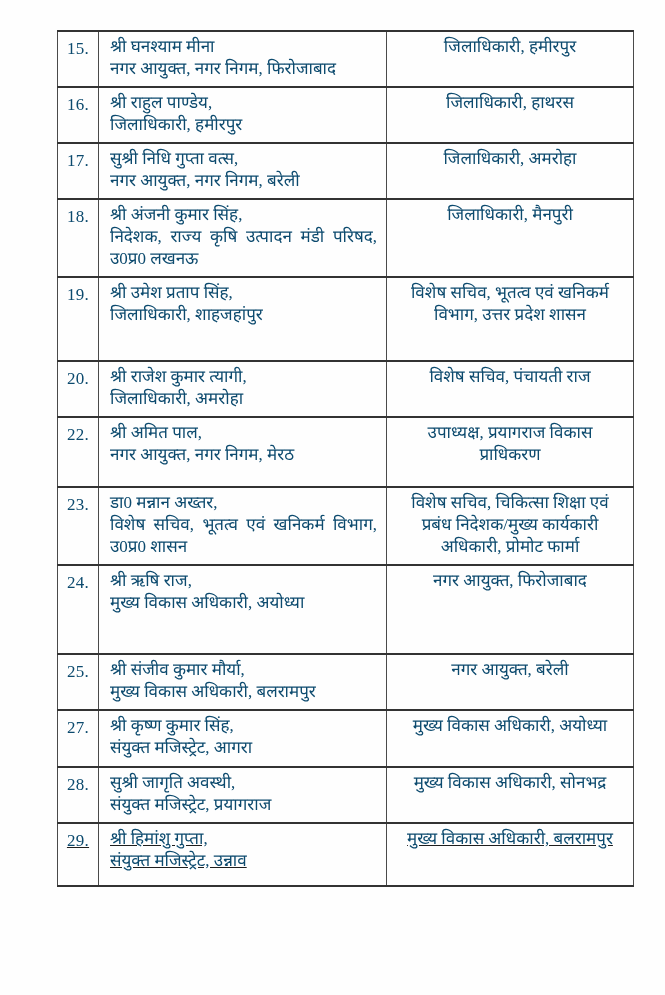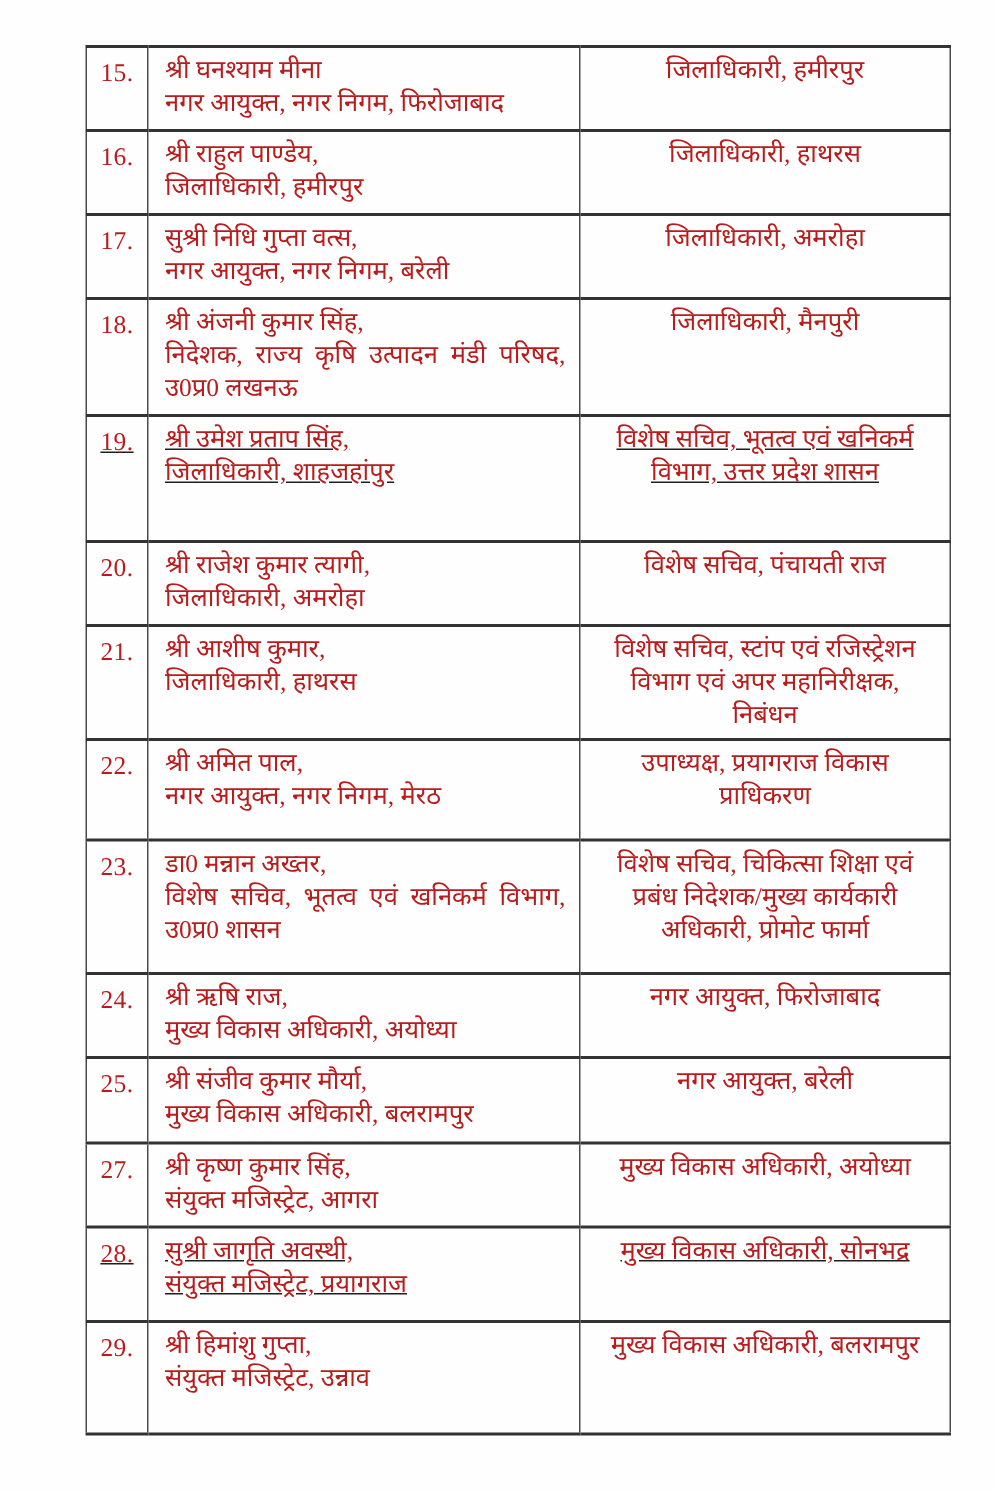--- a/index.html
+++ b/index.html
@@ -24,21 +24,21 @@
     table-layout:fixed;
   }
   table.transfer-table td{
     border-left:1.4px solid #4a4a4a;
     border-right:1.4px solid #4a4a4a;
     border-top:2px solid #333333;
     border-bottom:2px solid #333333;
     vertical-align:top;
     font-size:17px;
     line-height:22px;
-    color:#b91c1c;
+    color:#0c4a6e;
   }
   col.c-sno{width:41px;}
   col.c-officer{width:288px;}
   col.c-posting{width:247px;}
 
   td.sno{
     text-align:center;
     padding-top:6px;
     font-family:"Liberation Serif",serif;
     font-size:16px;
@@ -55,21 +55,21 @@
   td.posting{
     vertical-align:middle;
     text-align:center;
     padding:4px 16px;
   }
   
   tbody tr:nth-of-type(1){height:53px;}
   tbody tr:nth-of-type(2){height:44px;}
   tbody tr:nth-of-type(3){height:46px;}
   tbody tr:nth-of-type(4){height:65px;}
-  tbody tr:nth-of-type(5){height:84px;text-decoration:underline;}
+  tbody tr:nth-of-type(5){height:84px;}
   tbody tr:nth-of-type(6){height:50px;}
   tbody tr:nth-of-type(7){height:70px;}
   tbody tr:nth-of-type(8){height:67px;}
   tbody tr:nth-of-type(9){height:89px;}
   tbody tr:nth-of-type(10){height:50px;}
   tbody tr:nth-of-type(11){height:57px;}
   tbody tr:nth-of-type(12){height:50px;}
   tbody tr:nth-of-type(13){height:63px;text-decoration:underline;}
   tbody tr:nth-of-type(14){height:75px;}
   tbody tr:nth-of-type(15){height:68px;}
@@ -156,32 +156,20 @@
     </td>
     <td class="officer">
       <div class="oname">श्री राजेश कुमार त्यागी,</div>
       <div class="opost">जिलाधिकारी, अमरोहा</div>
     </td>
     <td class="posting">
       <span>विशेष सचिव, पंचायती राज</span>
     </td>
   </tr>
 
-  <tr>
-    <td class="sno">
-      <span>21.</span>
-    </td>
-    <td class="officer">
-      <div class="oname">श्री आशीष कुमार,</div>
-      <div class="opost">जिलाधिकारी, हाथरस</div>
-    </td>
-    <td class="posting">
-      <span>विशेष सचिव, स्टांप एवं रजिस्ट्रेशन विभाग एवं अपर महानिरीक्षक, निबंधन</span>
-    </td>
-  </tr>
 
   <tr>
     <td class="sno">
       <span>22.</span>
     </td>
     <td class="officer">
       <div class="oname">श्री अमित पाल,</div>
       <div class="opost">नगर आयुक्त, नगर निगम, मेरठ</div>
     </td>
     <td class="posting">

